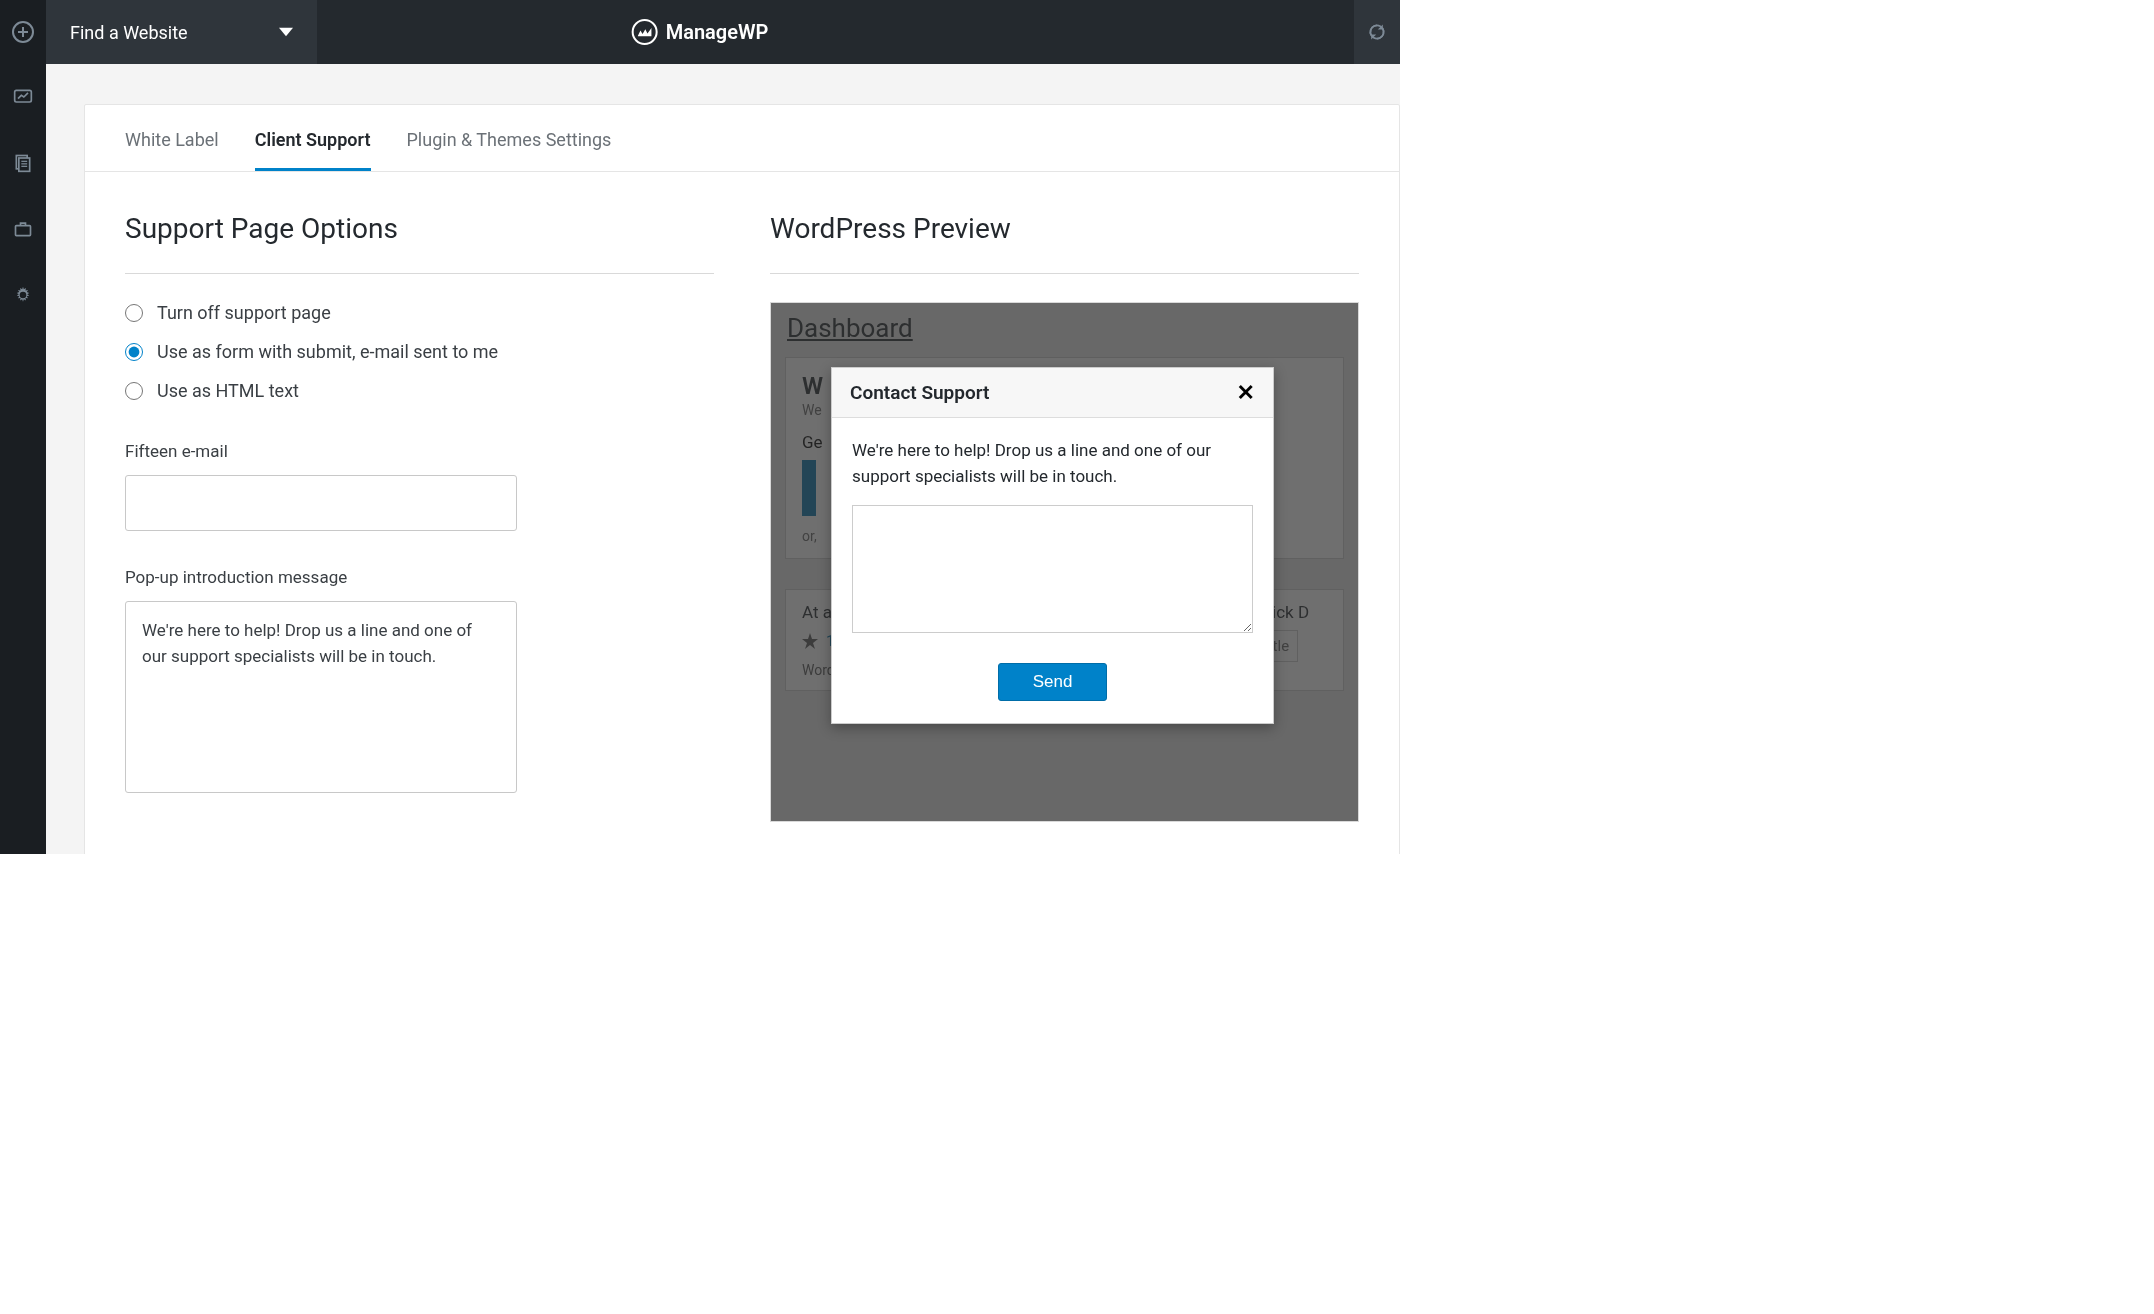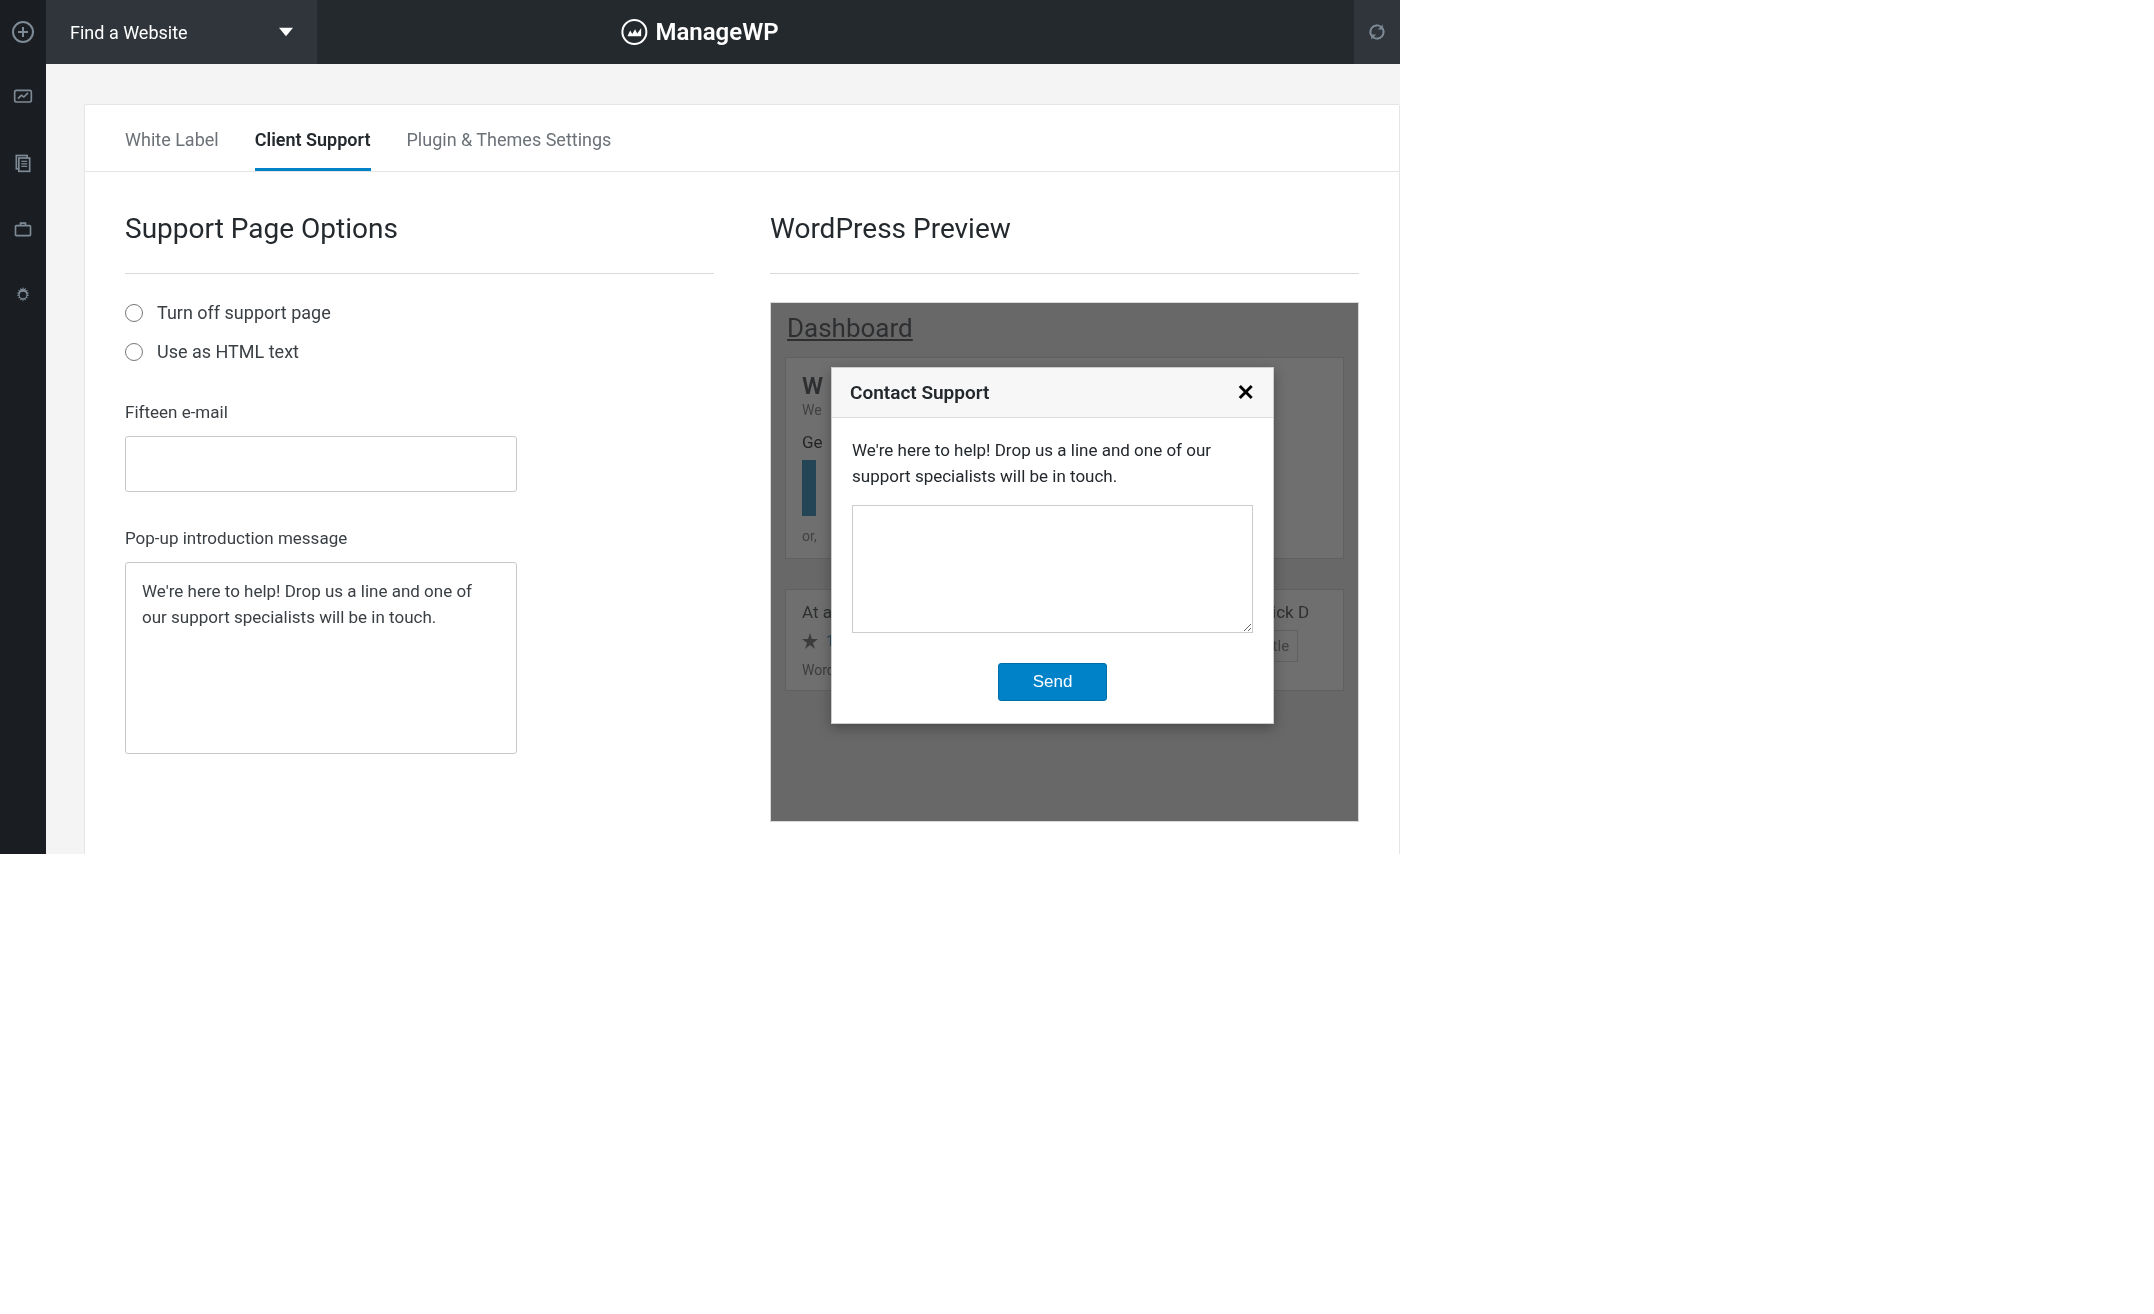--- a/index.html
+++ b/index.html
@@ -9,21 +9,21 @@
 
 
 .topbar { height: 64px; background: #24292e; display: flex; align-items: center; position: relative; }
 .add-btn { width: 46px; height: 64px; display: flex; align-items: center; justify-content: center; background: #1a1e22; }
 .add-btn svg { width: 24px; height: 24px; }
 .site-selector { background: #2f353b; width: 271px; height: 64px; display: flex; align-items: center; padding: 0 24px; color: #fff; font-size: 18px; justify-content: space-between; }
 .site-selector .chev svg { width: 14px; height: 14px; fill: #fff; }
 
 .brand { position: absolute; left: 50%; transform: translateX(-50%); display: flex; align-items: center; color: #fff; gap: 8px; }
 .brand-logo { width: 26px; height: 26px; border: 2px solid #fff; border-radius: 50%; display: flex; align-items: center; justify-content: center; }
-.brand-text { font-size: 24px; font-weight: 600; }
+.brand-text { font-size: 20px; font-weight: 600; }
 
 .refresh { position: absolute; right: 0; width: 46px; height: 64px; background: #2f353b; display: flex; align-items: center; justify-content: center; }
 .refresh svg { width: 20px; height: 20px; fill: #7d8a96; }
 
 
 .lower { display: flex; flex: 1; min-height: 0; }
 .sidebar { width: 46px; background: #1a1e22; display: flex; flex-direction: column; }
 .side-item { height: 66px; display: flex; align-items: center; justify-content: center; }
 .side-item svg { width: 20px; height: 20px; fill: #7d8a96; }
 
@@ -157,20 +157,24 @@
         </div>
 
         <div class="body">
           <div class="col">
             <h2 class="section-title">Support Page Options</h2>
             <hr class="sep">
             <div class="radio-group">
               <label class="radio-row">
                 <input type="radio" name="mode" style="">
                 <span>Turn off support page</span>
+              </label>
+              <label class="radio-row">
+                <input type="radio" name="mode" checked="" style="">
+                <span>Use as form with submit, e-mail sent to me</span>
               </label>
               <label class="radio-row">
                 <input type="radio" name="mode" style="">
                 <span>Use as HTML text</span>
               </label>
             </div>
 
             <div class="field-label">Fifteen e-mail</div>
             <input class="text-input" type="text" value="" style="">
 

